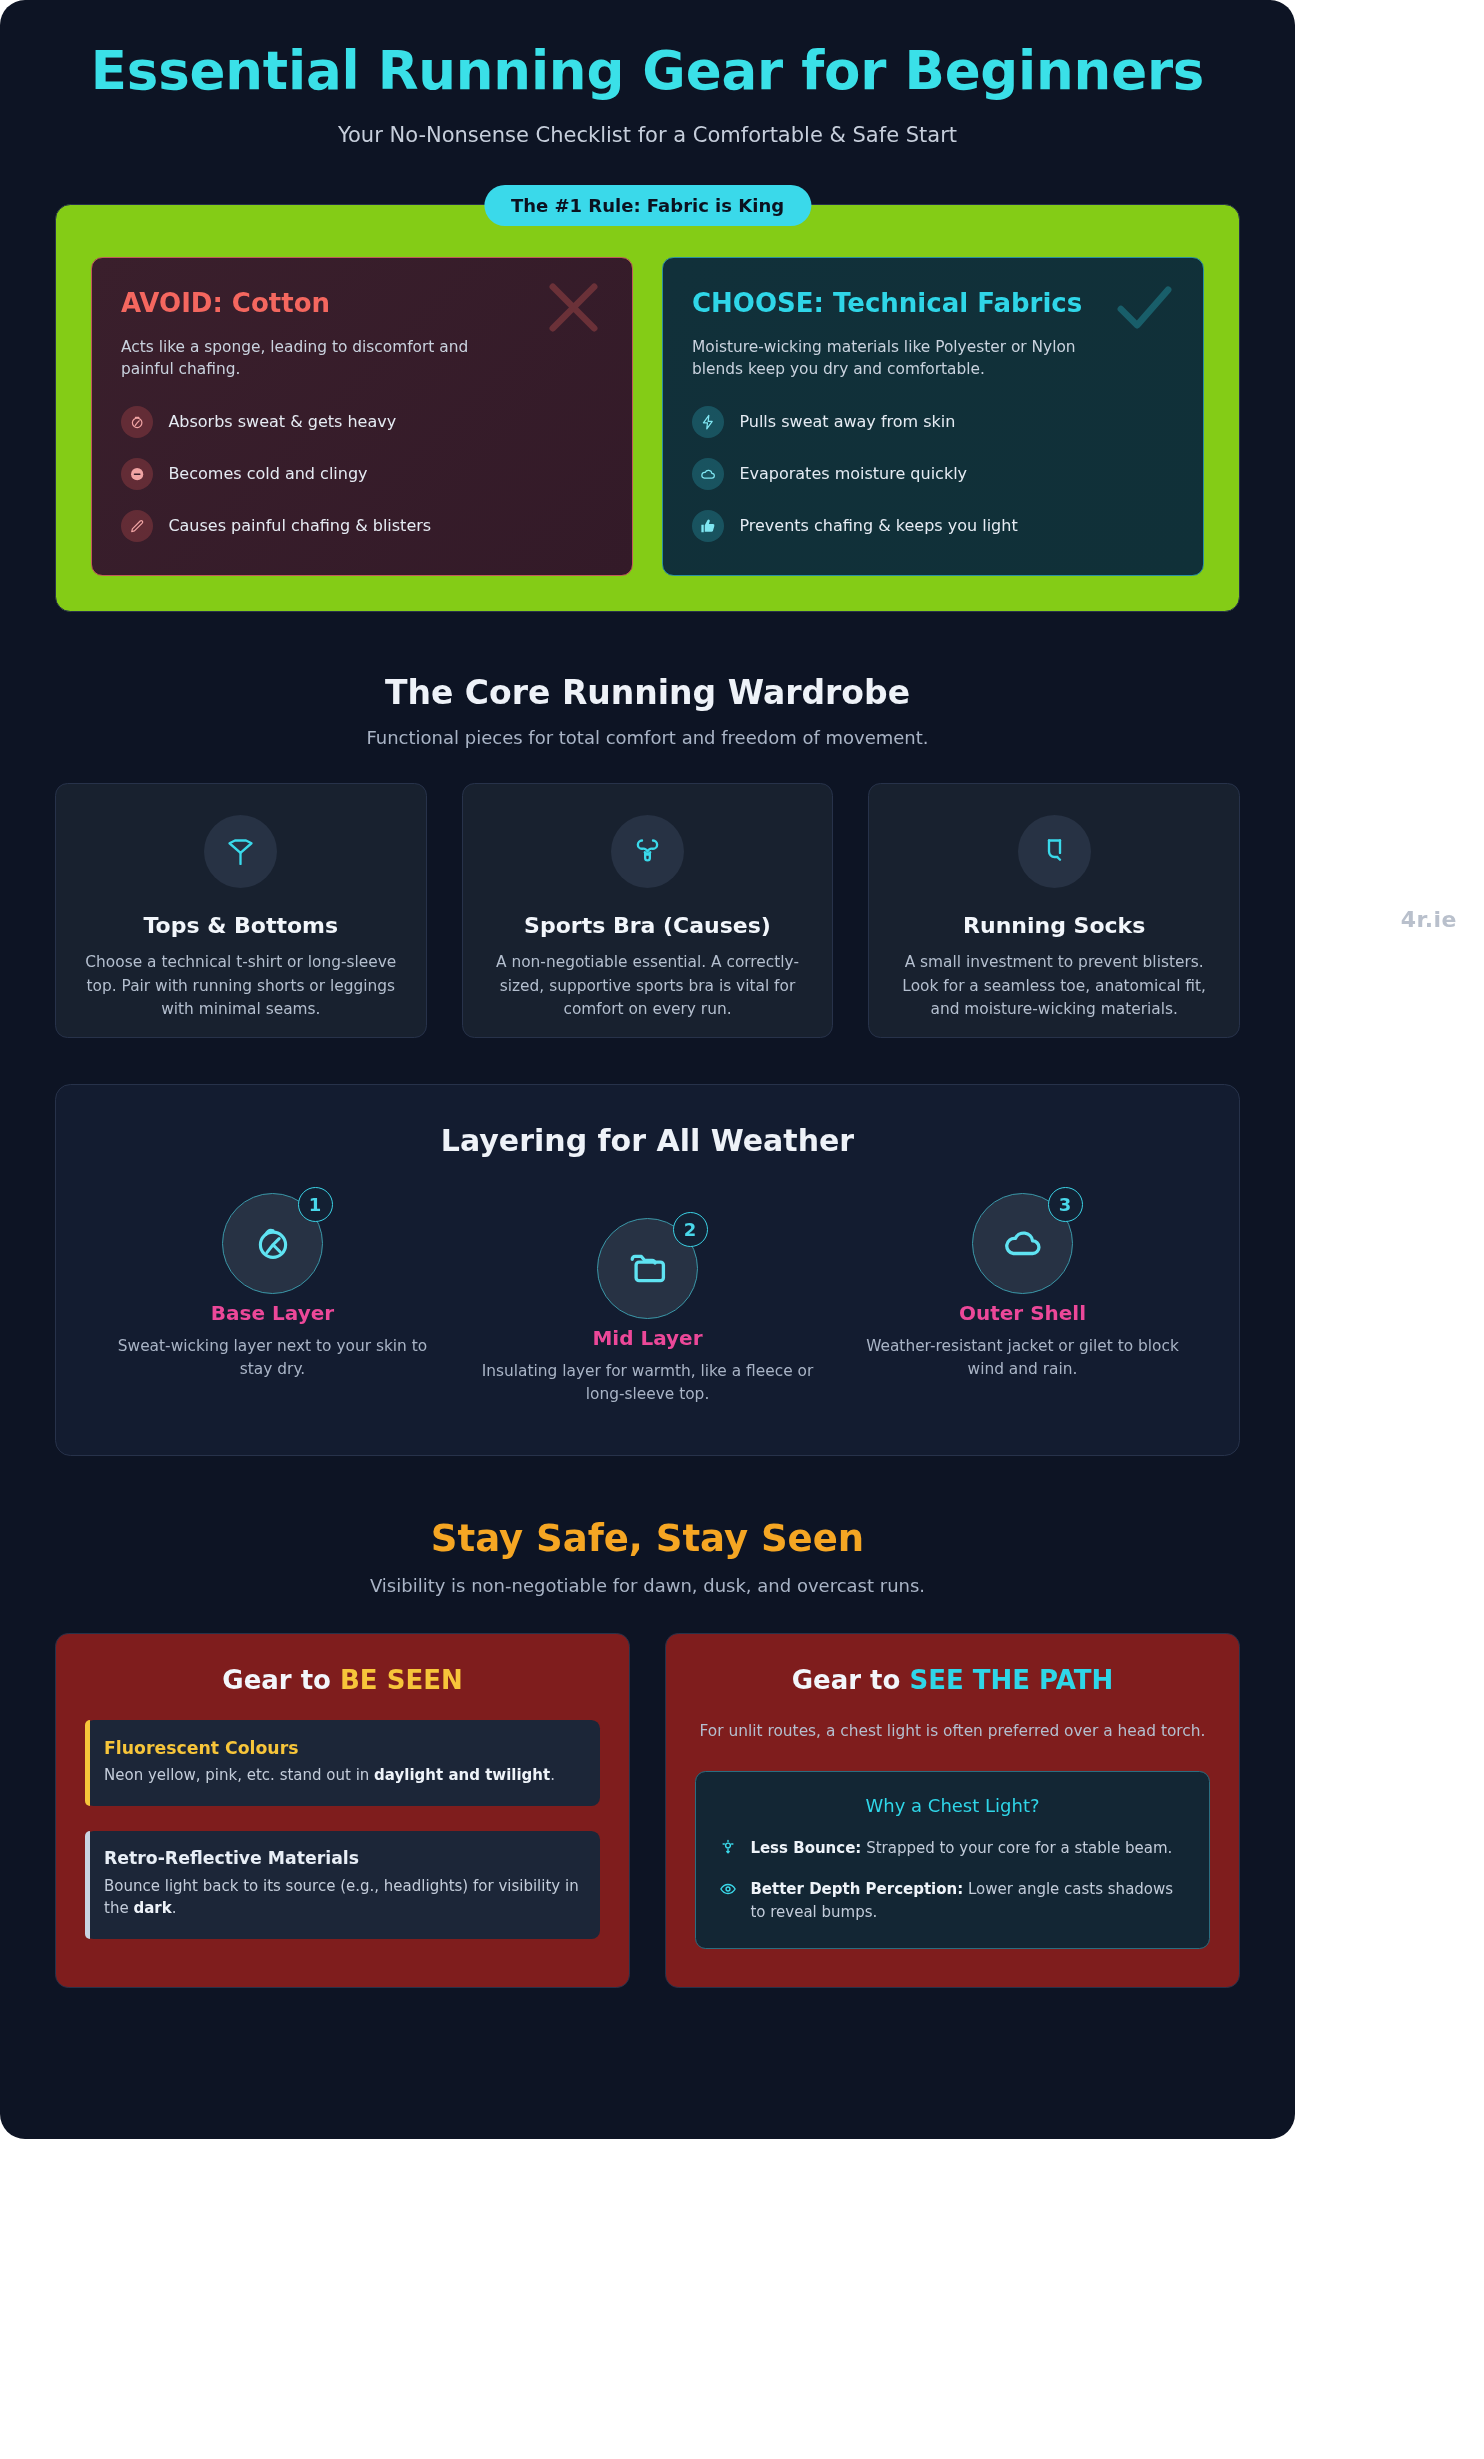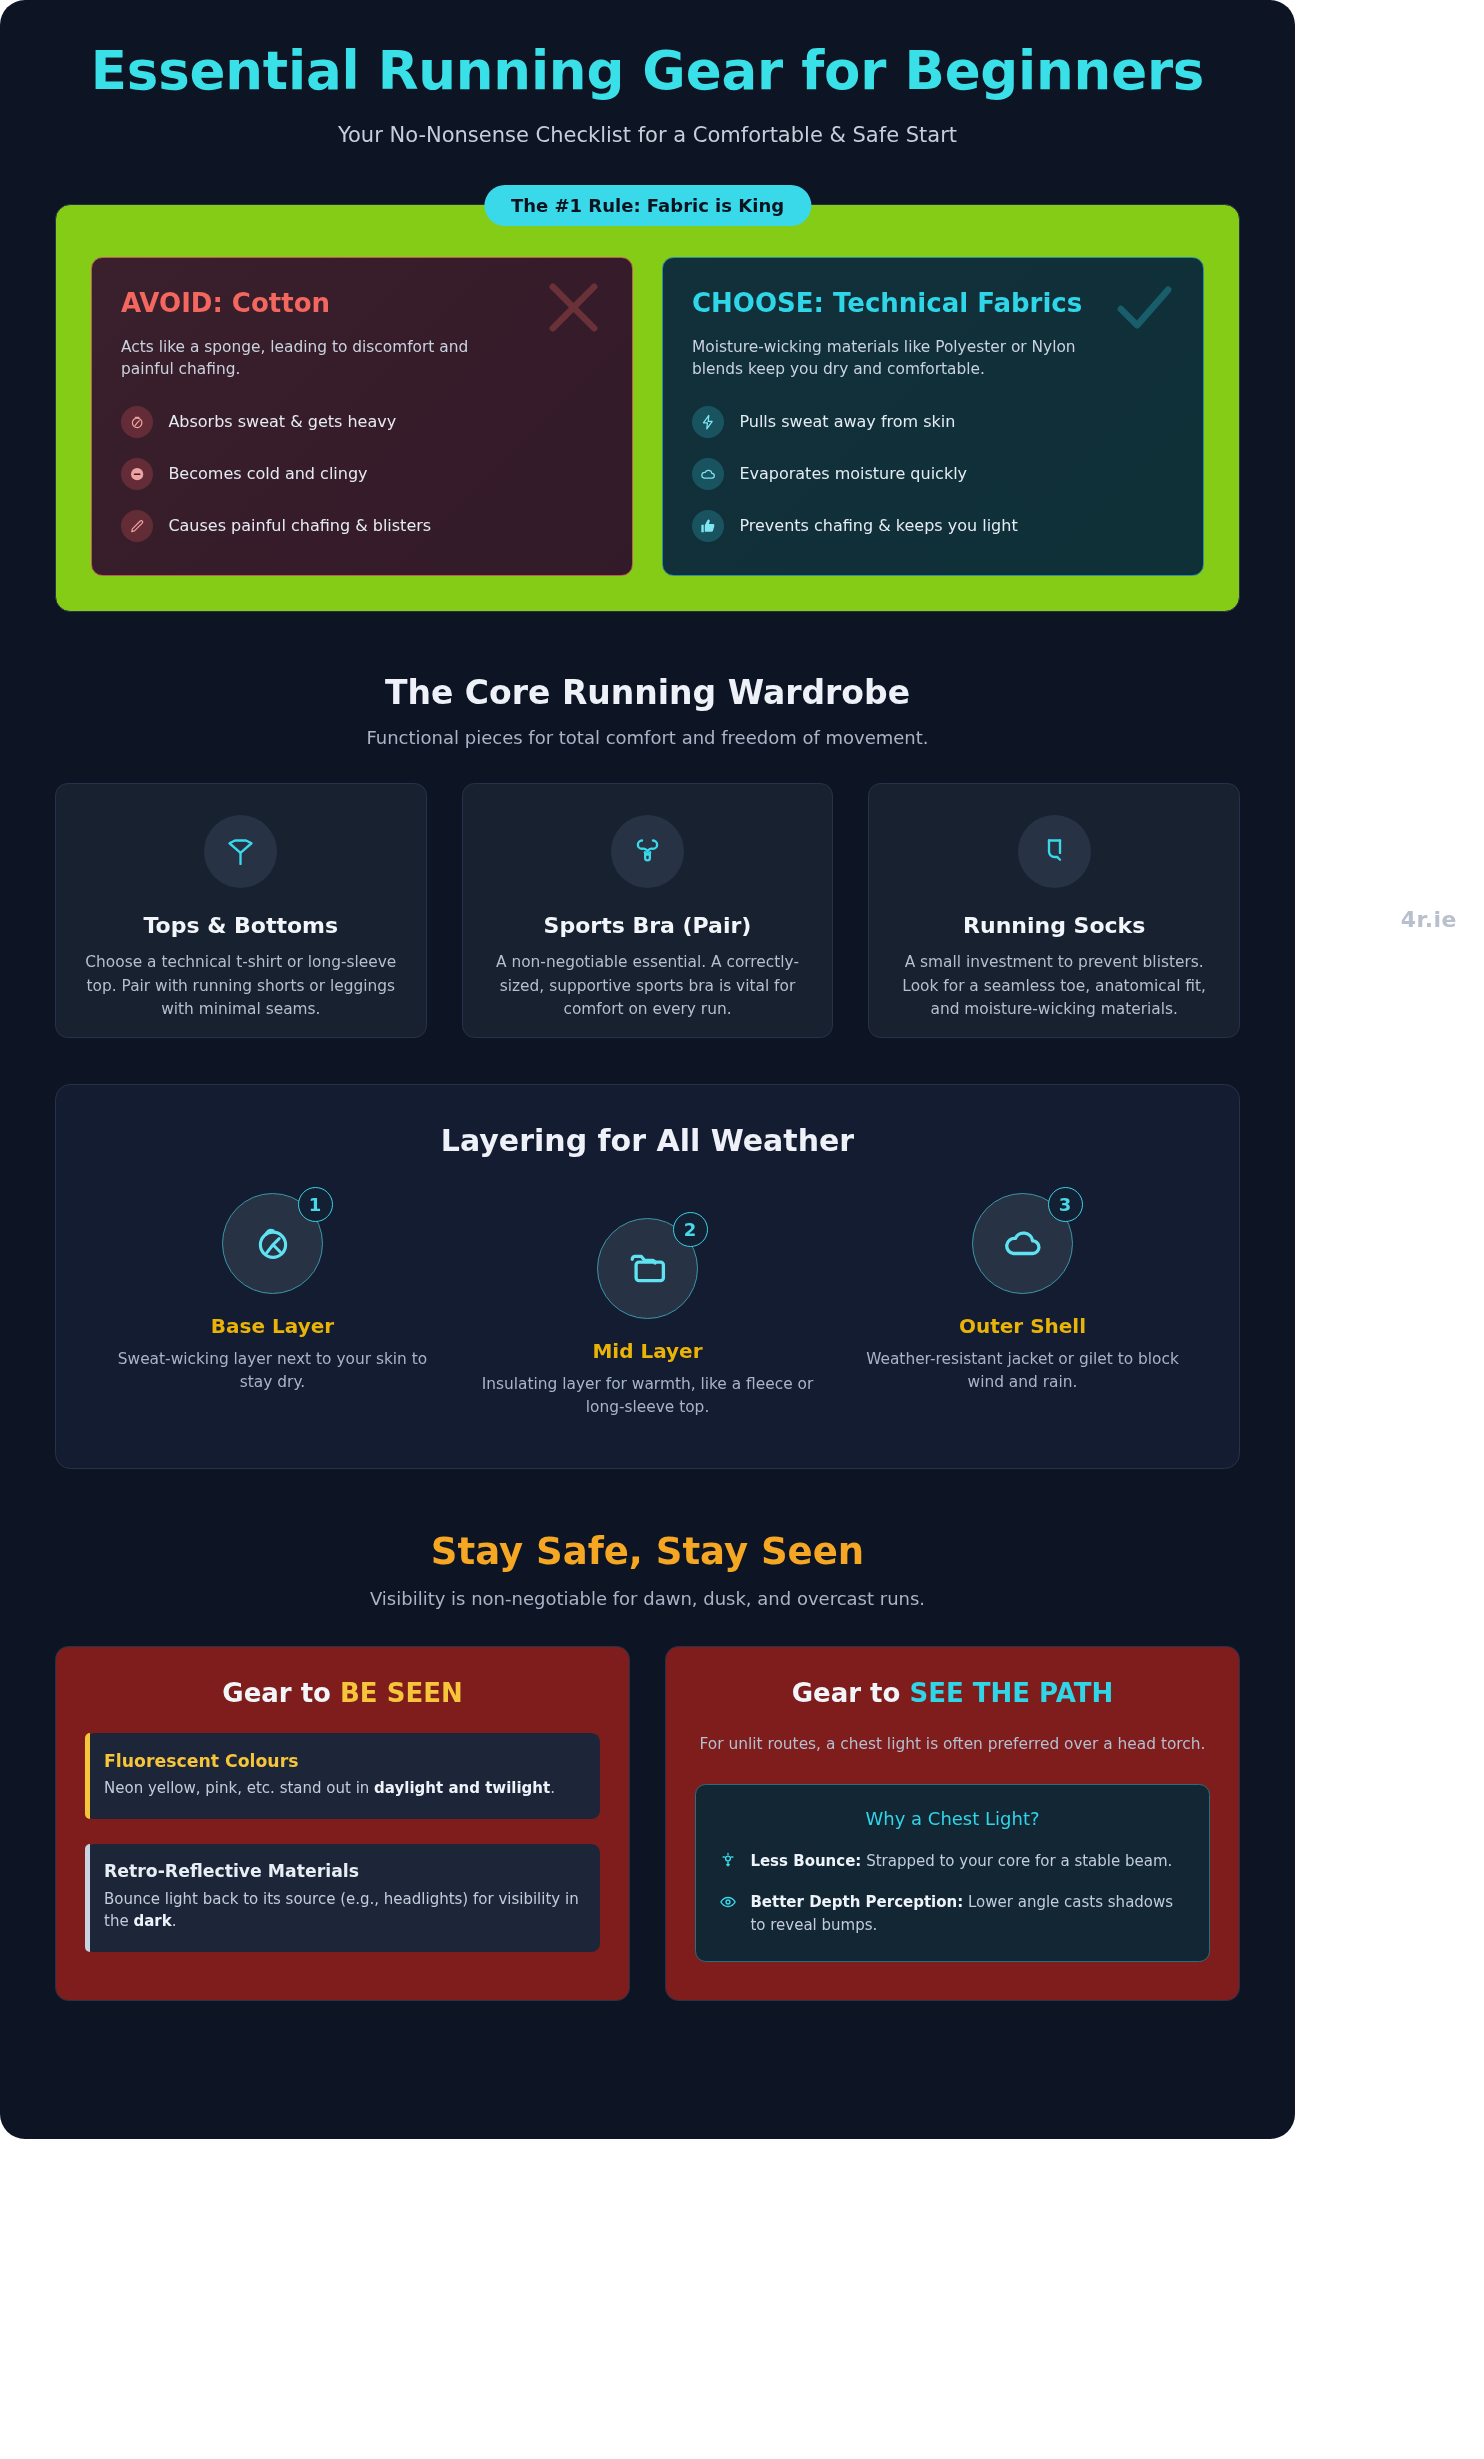--- a/index.html
+++ b/index.html
@@ -265,24 +265,24 @@
     border: 1.5px solid #3ad1e4;
     color: #49d8ea;
     font-size: 18px;
     font-weight: bold;
     display: flex;
     align-items: center;
     justify-content: center;
   }
 
   .layer-title {
-    margin-top: 20px;
+    margin-top: 7px;
     font-size: 20px;
     font-weight: bold;
-    color: #eab308;
+    color: #ec4899;
   }
 
   .layer-desc {
     margin-top: 10.6px;
     font-size: 15.4px;
     line-height: 1.45;
     color: #a9b4c6;
   }
 
   
@@ -496,21 +496,21 @@
     </div>
 
     <div class="ward-card">
       <div class="ward-ico-wrap">
         <svg width="33" height="33" viewBox="0 0 24 24" fill="none" stroke="#3ad9ea" stroke-width="1.7" stroke-linecap="round" stroke-linejoin="round">
             <path d="M8 4 a3 3 0 0 0 0 6 a3.6 3.6 0 0 1 4 2 a3.6 3.6 0 0 1 4-2 a3 3 0 0 0 0-6"></path>
             <path d="M10 12.5 a2.3 2.3 0 0 0 4 0"></path>
             <path d="M10.3 13.5 a2.4 2.4 0 0 0 3.4 0 v3.3 a1.7 1.7 0 0 1-3.4 0 z"></path>
           </svg>
       </div>
-      <div class="ward-title">Sports Bra (Pair)</div>
+      <div class="ward-title">Sports Bra (Causes)</div>
       <div class="ward-desc">A non-negotiable essential. A correctly-sized, supportive sports bra is vital for comfort on every run.</div>
     </div>
 
     <div class="ward-card">
       <div class="ward-ico-wrap">
         <svg width="33" height="33" viewBox="0 0 24 24" fill="none" stroke="#3ad9ea" stroke-width="1.7" stroke-linecap="round" stroke-linejoin="round">
             <path d="M8 4 v8 a4 4 0 0 0 4 4 h2"></path>
             <path d="M16 4 v9"></path>
             <path d="M8 4 h8"></path>
             <path d="M14 16 l2 2"></path>

